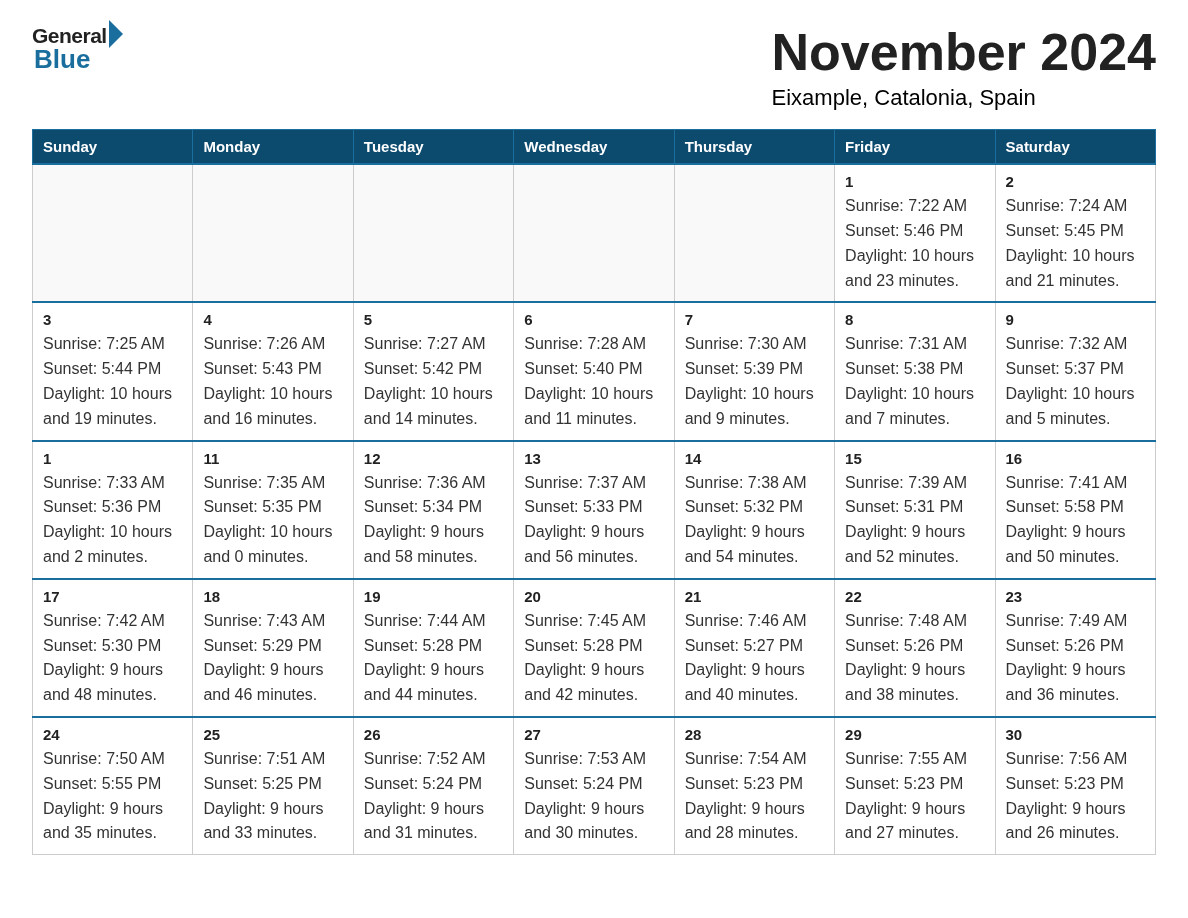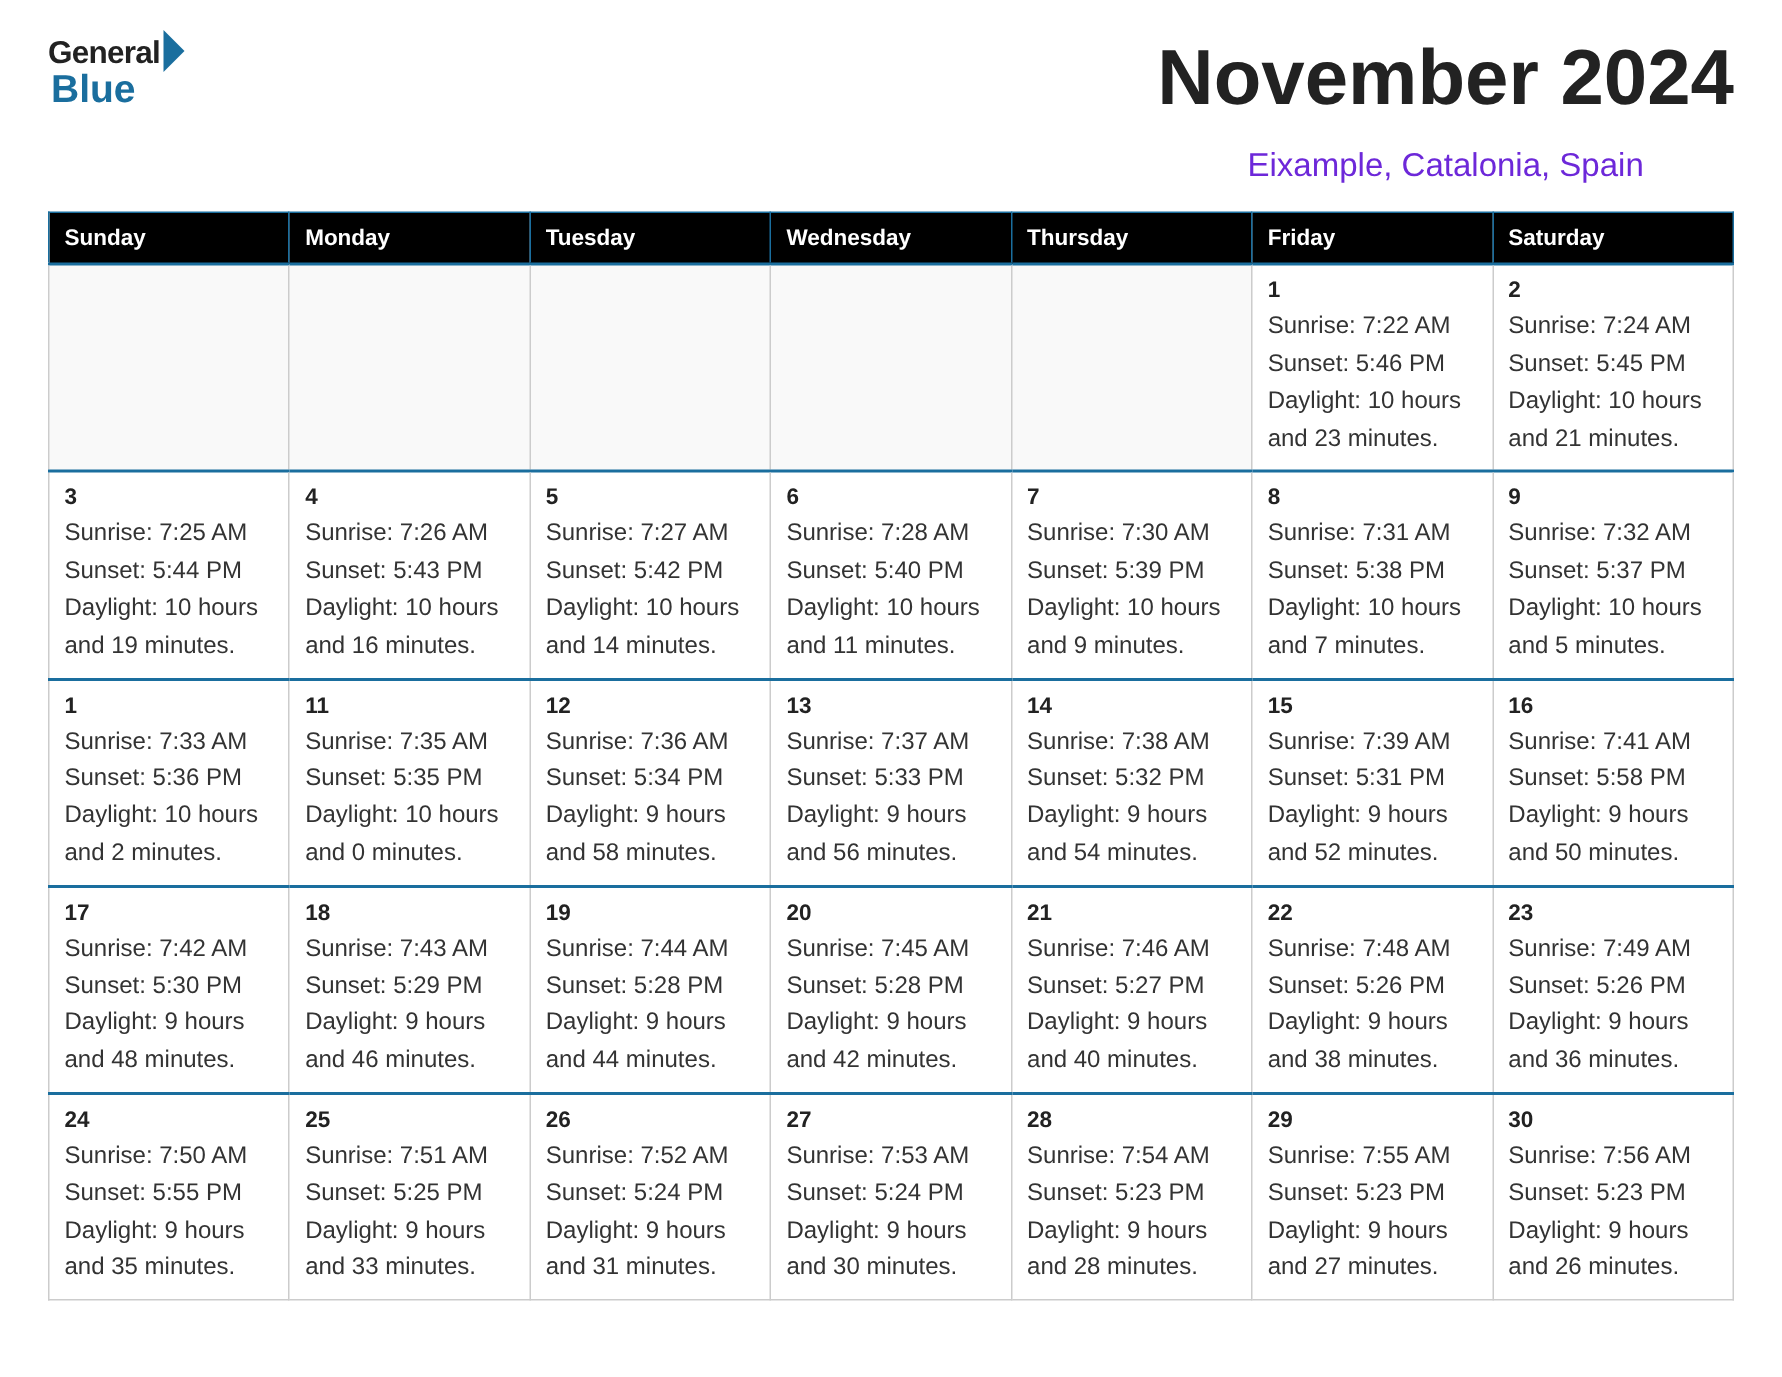--- a/index.html
+++ b/index.html
@@ -43,40 +43,40 @@
     }
     .logo-blue {
       font-size: 26px;
       font-weight: bold;
       color: #1a6e9e;
       margin-top: -4px;
       margin-left: 2px;
       text-align: center;
     }
     .title-area {
-      text-align: center;
+      text-align: left;
     }
     .month-title {
       font-size: 52px;
       font-weight: bold;
       color: #222;
       line-height: 1.1;
     }
     .location-title {
       font-size: 22px;
-      color: #6d28d9;
-      margin-top: 16px;
+      color: #000000;
+      margin-top: 4px;
     }
     .calendar-table {
       width: 100%;
       border-collapse: collapse;
       table-layout: fixed;
     }
     .calendar-table th {
-      background: #000000;
+      background: #0c4a6e;
       color: #fff;
       font-size: 15px;
       font-weight: bold;
       padding: 8px 10px;
       text-align: left;
       border: 1px solid #1a6e9e;
     }
     .calendar-table td {
       border: 1px solid #ccc;
       vertical-align: top;

